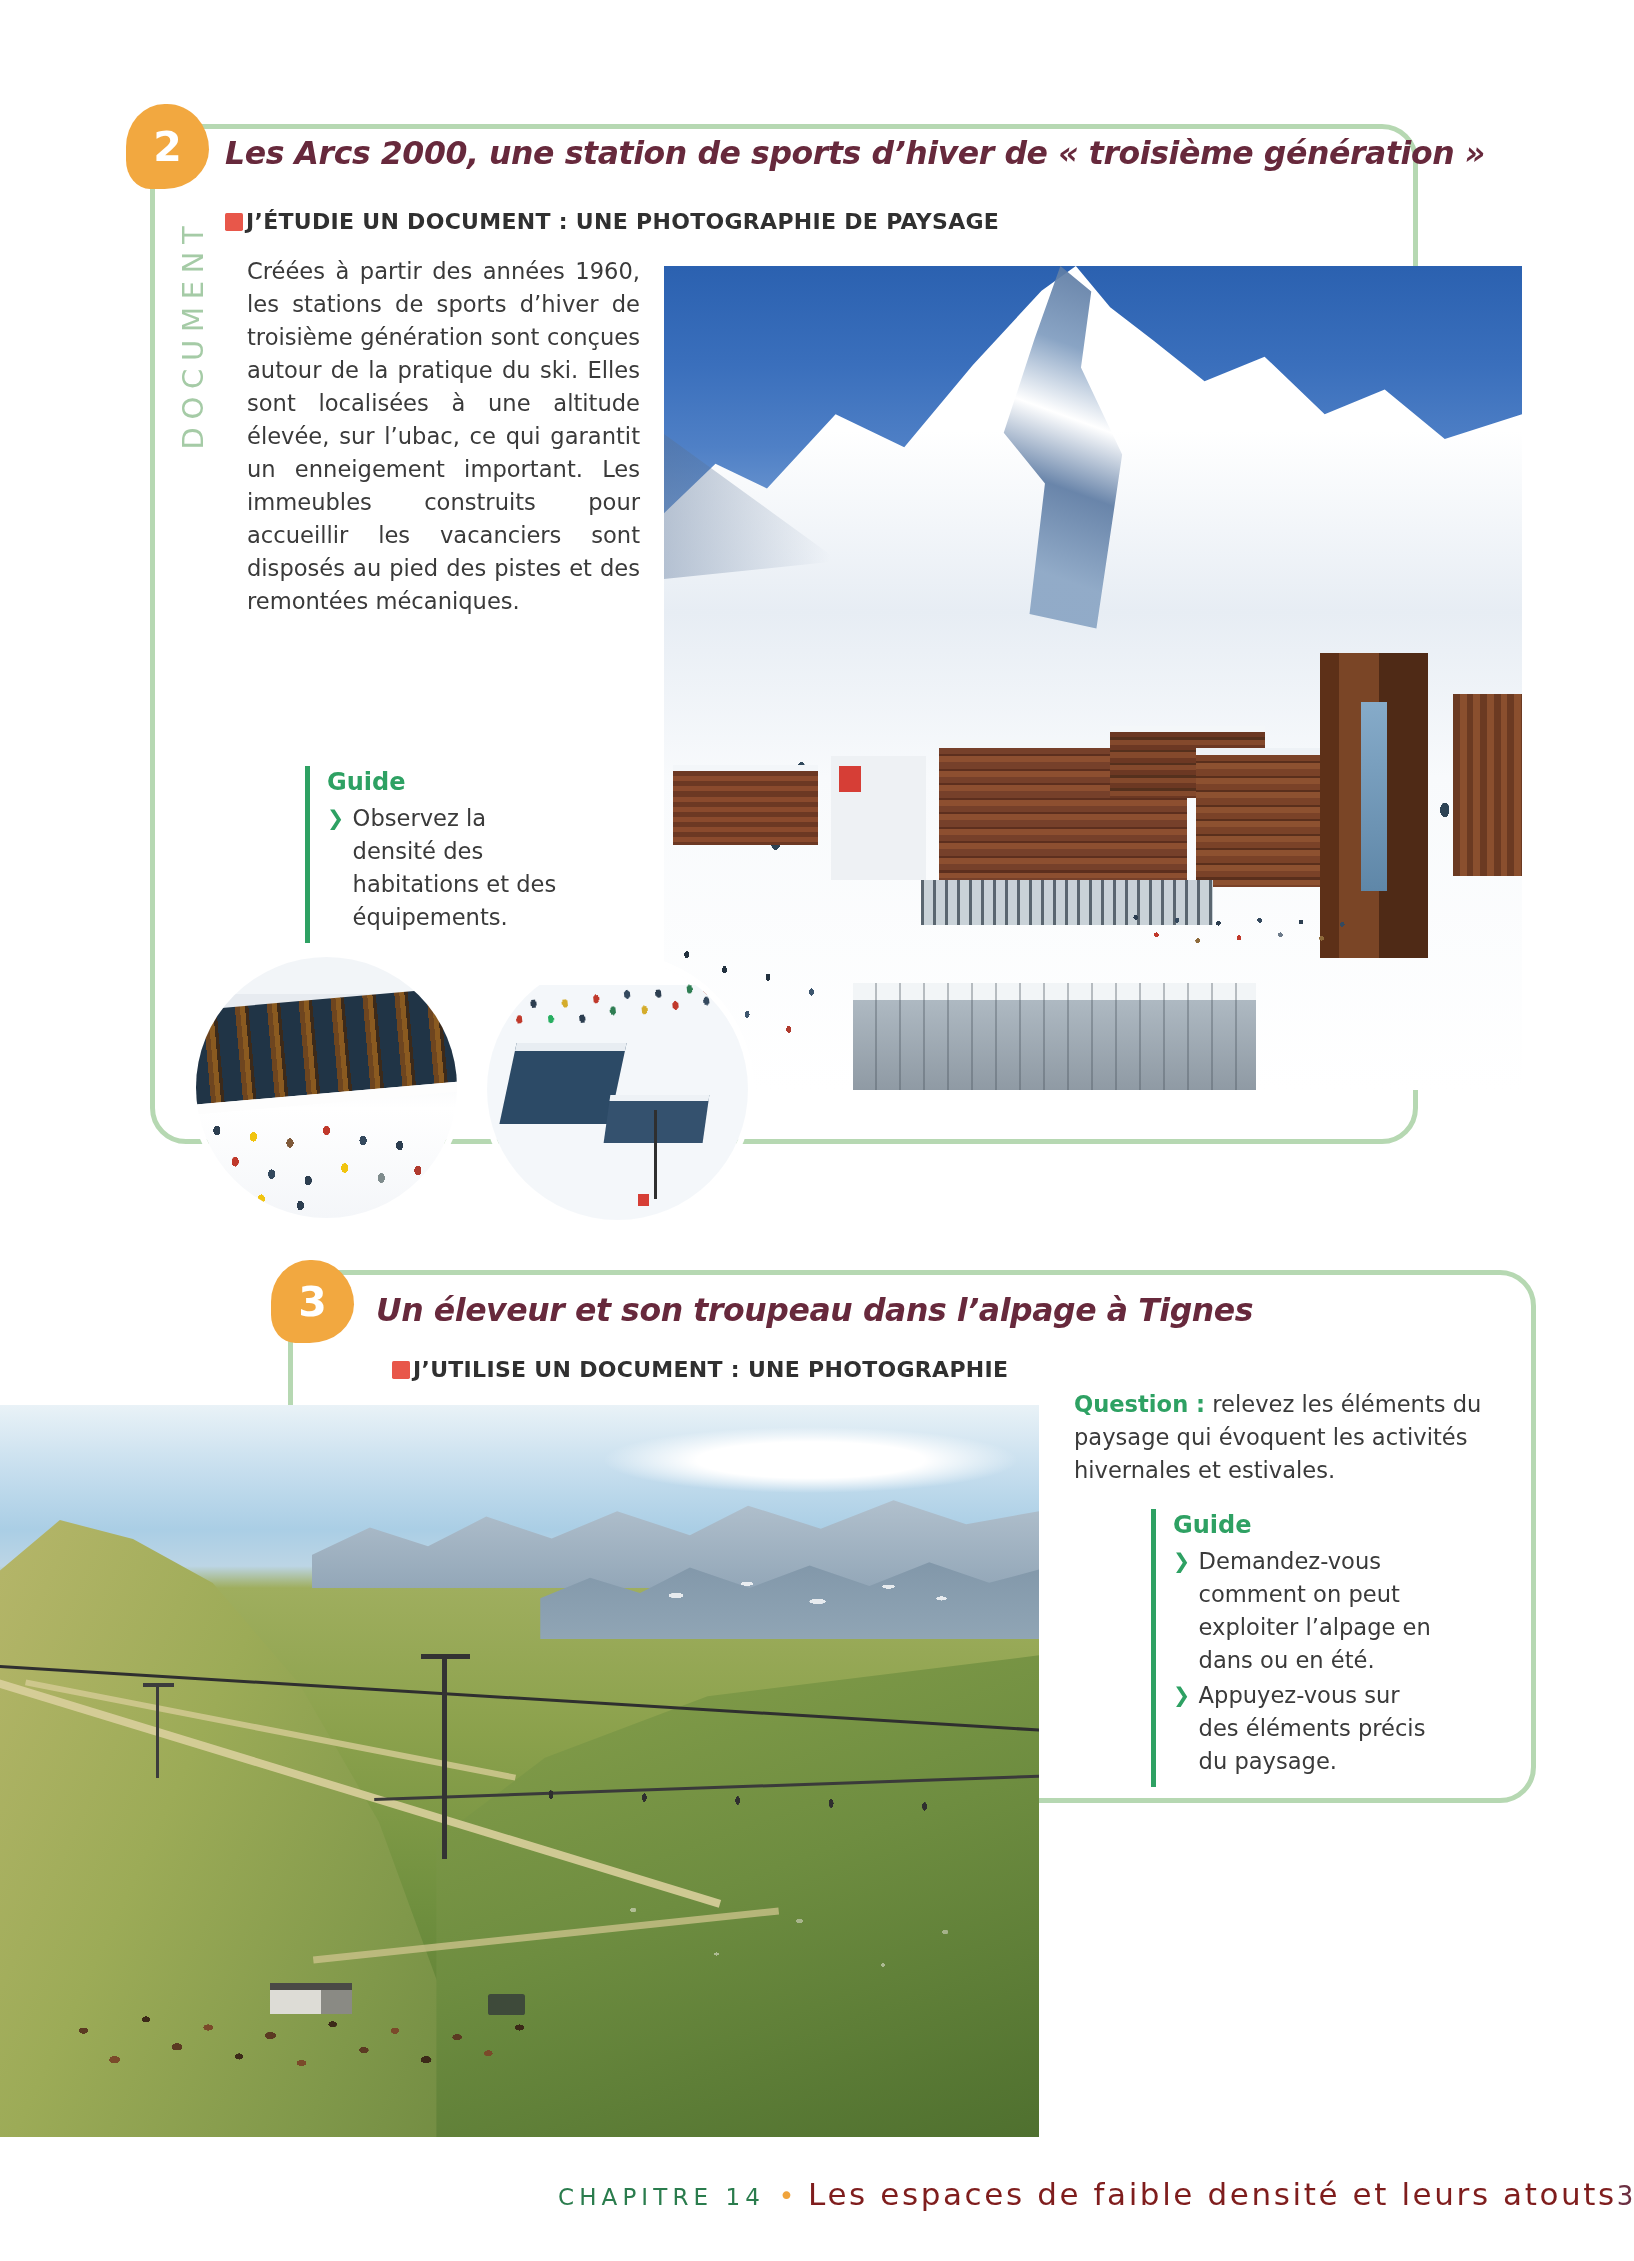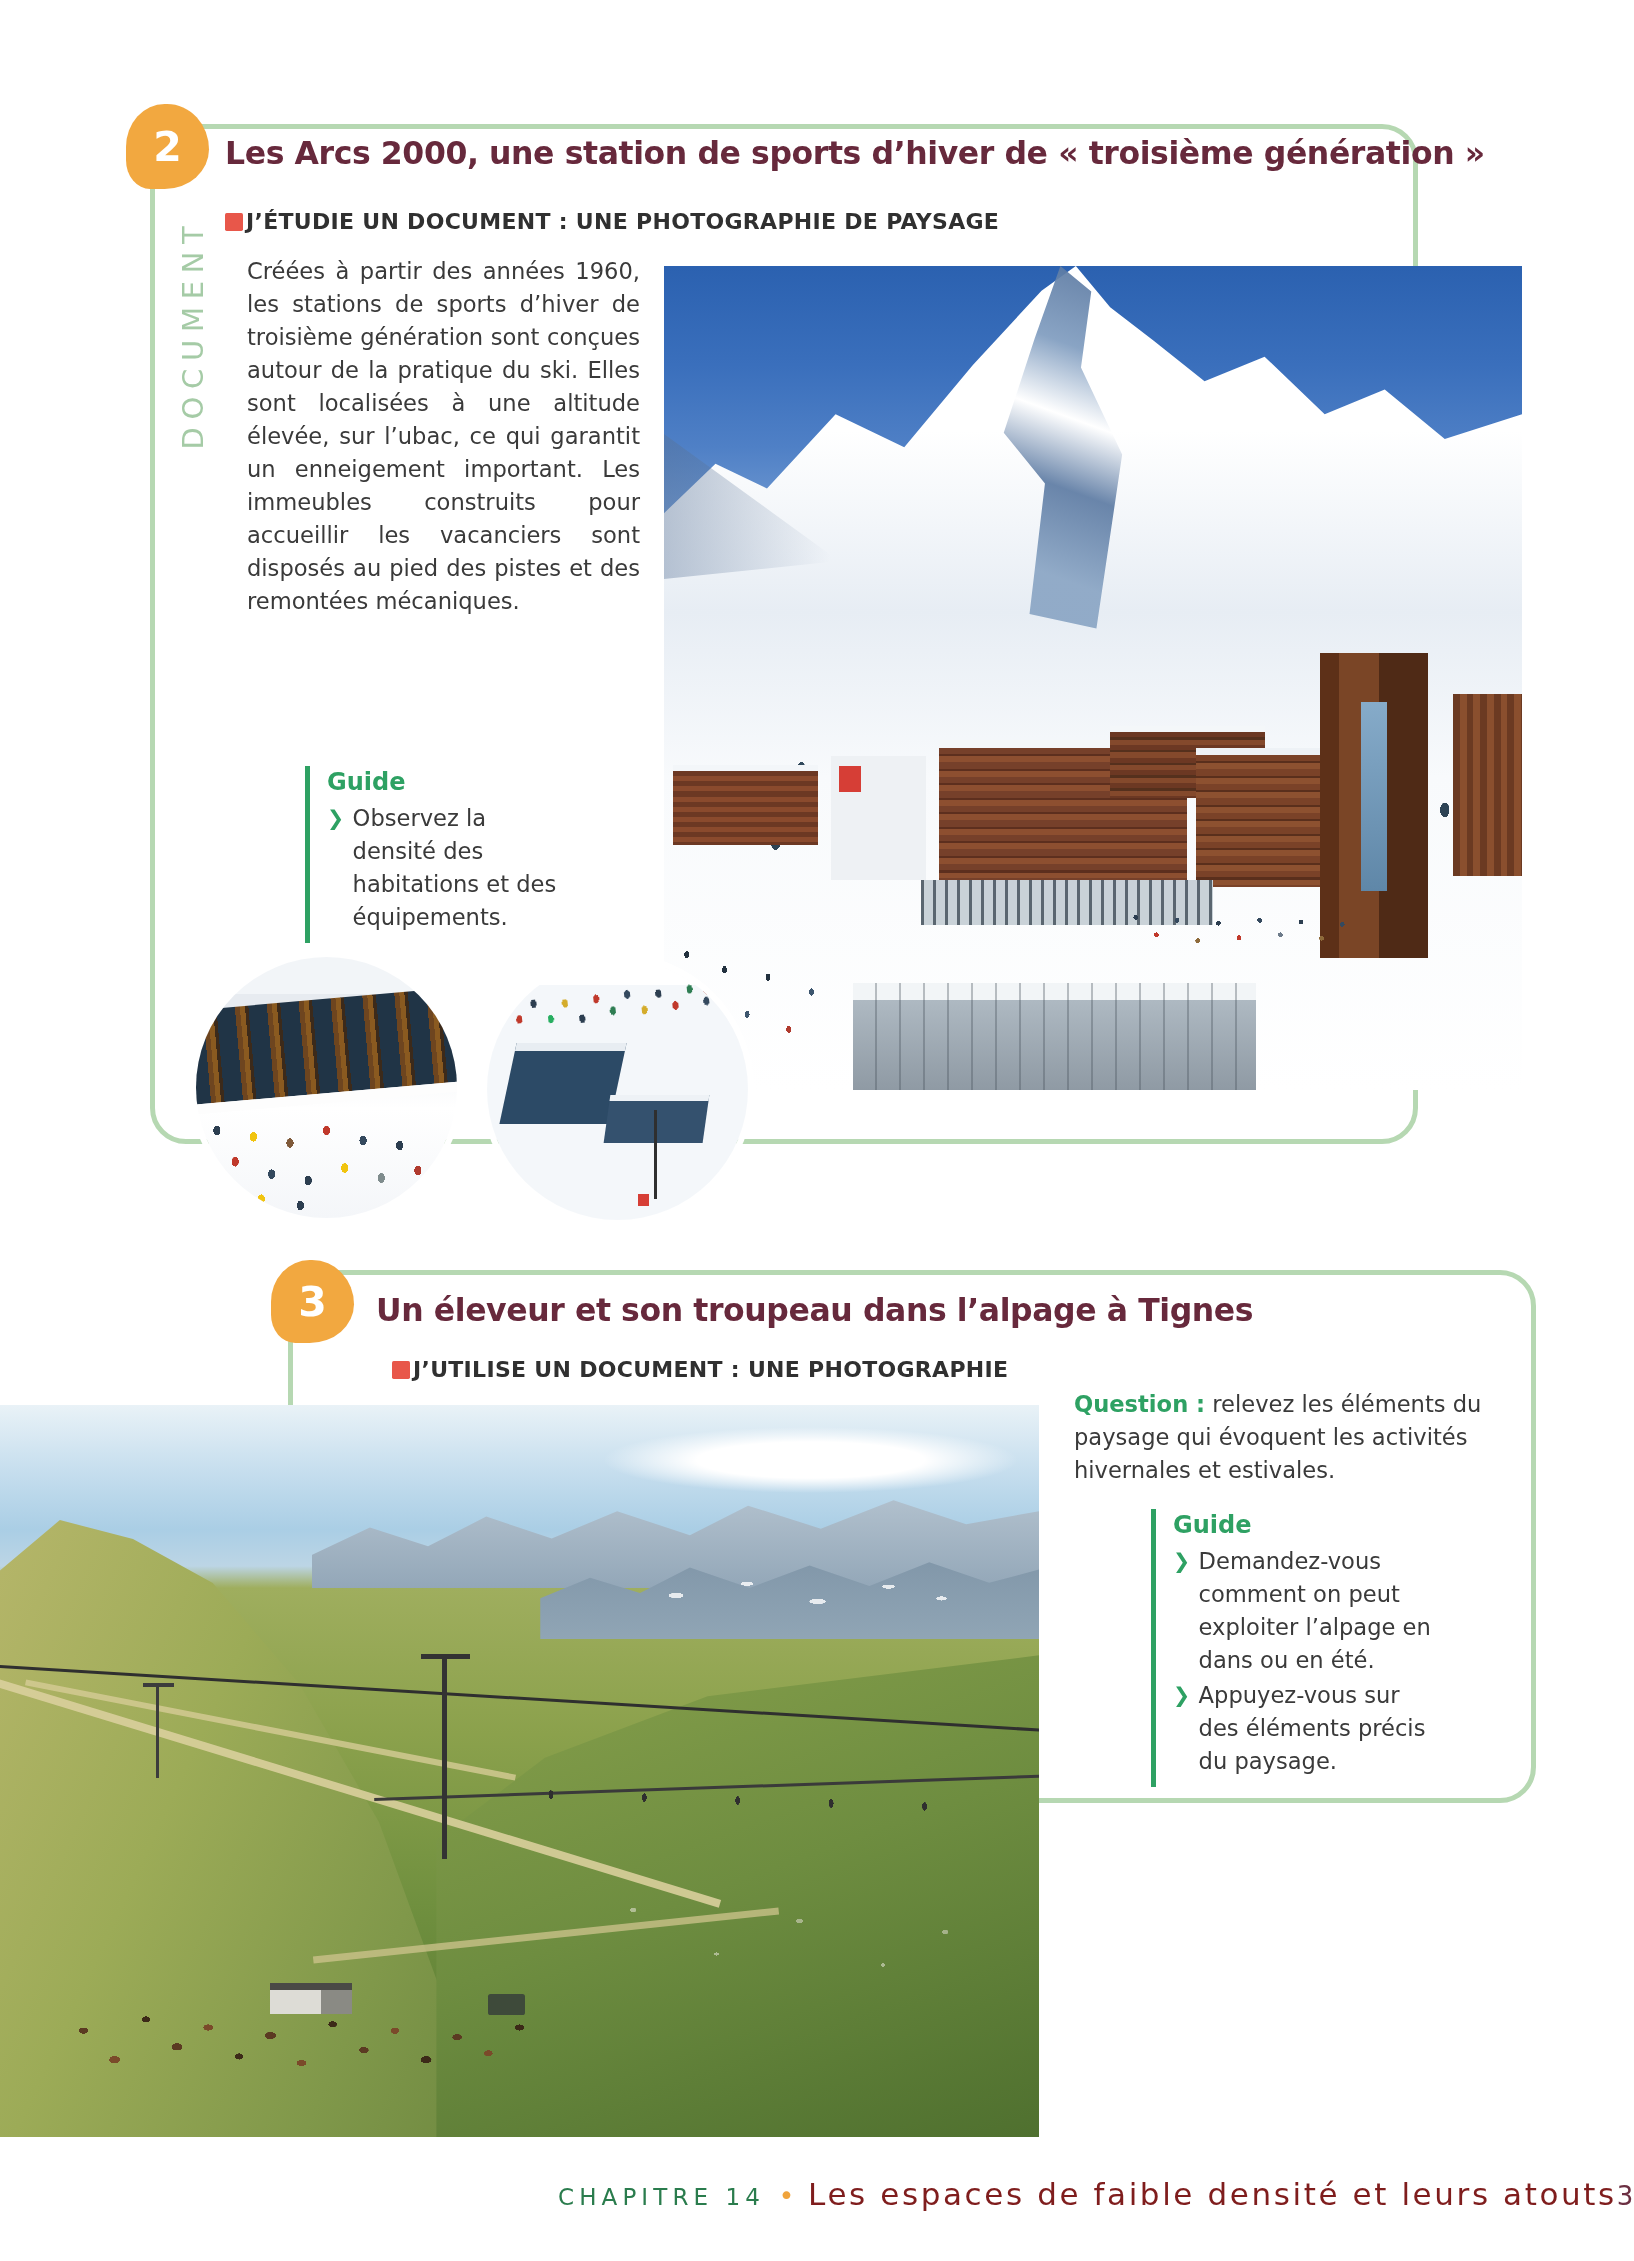--- a/index.html
+++ b/index.html
@@ -13,21 +13,21 @@
 
   
   .badge{position:absolute;z-index:6;background:#f2a840;color:#ffffff;font-weight:700;font-size:41px;
          display:flex;align-items:center;justify-content:center;
          border-radius:48% 52% 55% 30% / 52% 55% 48% 35%;}
   .badge2{left:126px;top:104px;width:83px;height:85px;}
   .badge3{left:271px;top:1260px;width:83px;height:83px;}
 
   
   .doc-title{position:absolute;z-index:5;font-size:31.5px;font-weight:700;color:#67293c;
-             letter-spacing:-0.4px;white-space:nowrap;margin:0;}
+             letter-spacing:-0.4px;white-space:nowrap;margin:0;font-style:italic;}
   .title2{left:225px;top:135px;}
   .title3{left:376px;top:1292px;}
   .sublabel{position:absolute;z-index:5;display:flex;align-items:center;gap:3px;}
   .sublabel2{left:225px;top:209px;}
   .sublabel3{left:392px;top:1357px;}
   .redsq{width:18px;height:18px;background:#e8574a;border-radius:1.7px;flex:0 0 auto;}
   .sublabel .lbl{font-size:22px;font-weight:700;color:#303030;letter-spacing:0.3px;white-space:nowrap;}
 
   
   .vertical-label{position:absolute;left:64px;top:317px;width:257px;height:34px;z-index:2;

